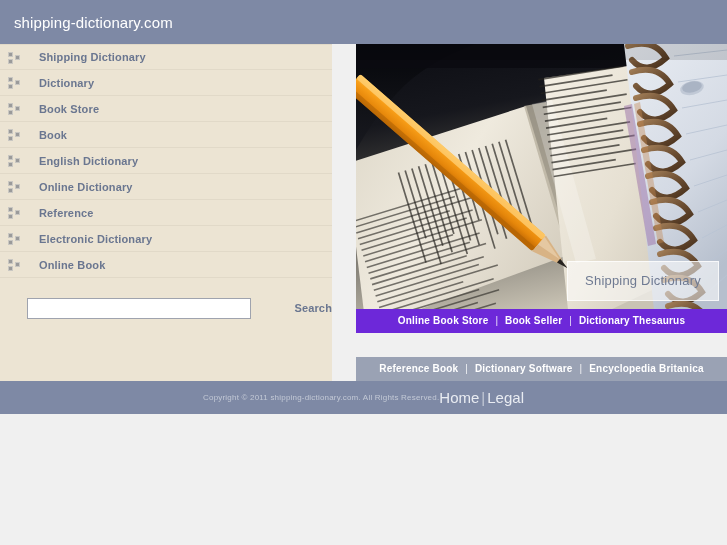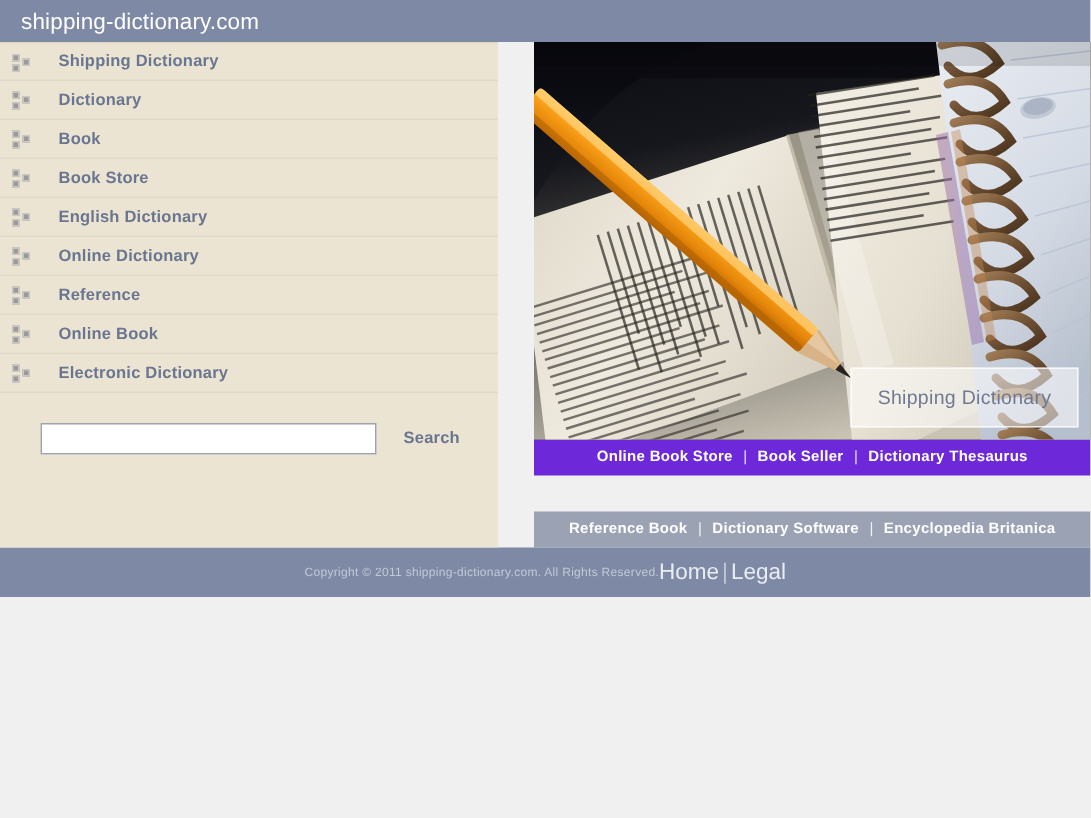--- a/index.html
+++ b/index.html
@@ -14,21 +14,21 @@
     overflow: hidden;
   }
 
   #page {
     width: 727px;
     background: #f0f0f0;
   }
 
   
   .header {
-    height: 28px;
+    height: 44px;
     background: #7e89a5;
     display: flex;
     align-items: center;
     padding-left: 14px;
     box-sizing: border-box;
   }
   .header-title {
     color: #ffffff;
     font-size: 15px;
     font-weight: 400;
@@ -95,20 +95,21 @@
     white-space: nowrap;
   }
 
   .search-area {
     flex: 1;
     display: flex;
     align-items: flex-start;
     padding-top: 20px;
     padding-left: 27px;
     box-sizing: border-box;
+    justify-content: space-between;
   }
   .search-input {
     width: 224px;
     height: 21px;
     border: 1px solid #9fa3ae;
     background: #ffffff;
     box-sizing: border-box;
     font-size: 11px;
     font-family: "Liberation Sans", sans-serif;
     color: #333;
@@ -254,36 +255,36 @@
               <i class="sq-mr"></i>
             </span>
             <span class="nav-label">Dictionary</span>
           </li>
           <li class="nav-item">
             <span class="bullet-icon">
               <i class="sq-tl"></i>
               <i class="sq-bl"></i>
               <i class="sq-mr"></i>
             </span>
+            <span class="nav-label">Book Store</span>
+          </li>
+          <li class="nav-item">
+            <span class="bullet-icon">
+              <i class="sq-tl"></i>
+              <i class="sq-bl"></i>
+              <i class="sq-mr"></i>
+            </span>
             <span class="nav-label">Book</span>
           </li>
           <li class="nav-item">
             <span class="bullet-icon">
               <i class="sq-tl"></i>
               <i class="sq-bl"></i>
               <i class="sq-mr"></i>
             </span>
-            <span class="nav-label">Book Store</span>
-          </li>
-          <li class="nav-item">
-            <span class="bullet-icon">
-              <i class="sq-tl"></i>
-              <i class="sq-bl"></i>
-              <i class="sq-mr"></i>
-            </span>
             <span class="nav-label">English Dictionary</span>
           </li>
           <li class="nav-item">
             <span class="bullet-icon">
               <i class="sq-tl"></i>
               <i class="sq-bl"></i>
               <i class="sq-mr"></i>
             </span>
             <span class="nav-label">Online Dictionary</span>
           </li>
@@ -294,29 +295,29 @@
               <i class="sq-mr"></i>
             </span>
             <span class="nav-label">Reference</span>
           </li>
           <li class="nav-item">
             <span class="bullet-icon">
               <i class="sq-tl"></i>
               <i class="sq-bl"></i>
               <i class="sq-mr"></i>
             </span>
+            <span class="nav-label">Electronic Dictionary</span>
+          </li>
+          <li class="nav-item">
+            <span class="bullet-icon">
+              <i class="sq-tl"></i>
+              <i class="sq-bl"></i>
+              <i class="sq-mr"></i>
+            </span>
             <span class="nav-label">Online Book</span>
-          </li>
-          <li class="nav-item">
-            <span class="bullet-icon">
-              <i class="sq-tl"></i>
-              <i class="sq-bl"></i>
-              <i class="sq-mr"></i>
-            </span>
-            <span class="nav-label">Electronic Dictionary</span>
           </li>
         </ul>
 
       <div class="search-area">
         <input class="search-input" type="text" placeholder="" style="">
         <button class="search-button">Search</button>
       </div>
     </div>
 
     <div class="rightcol">

